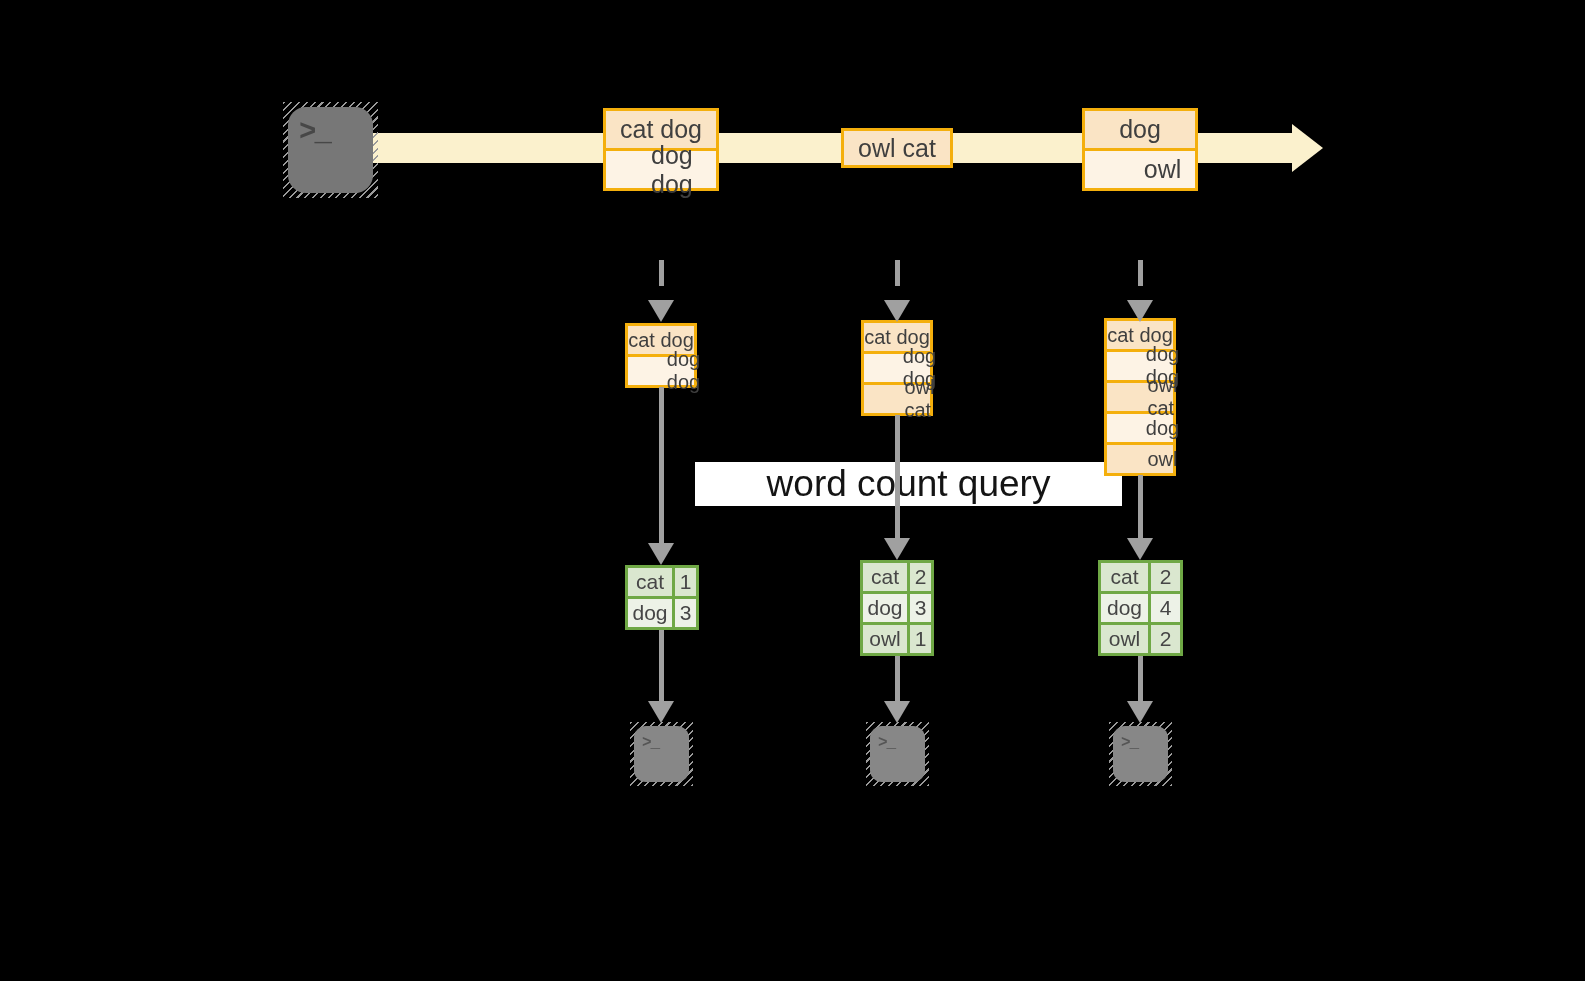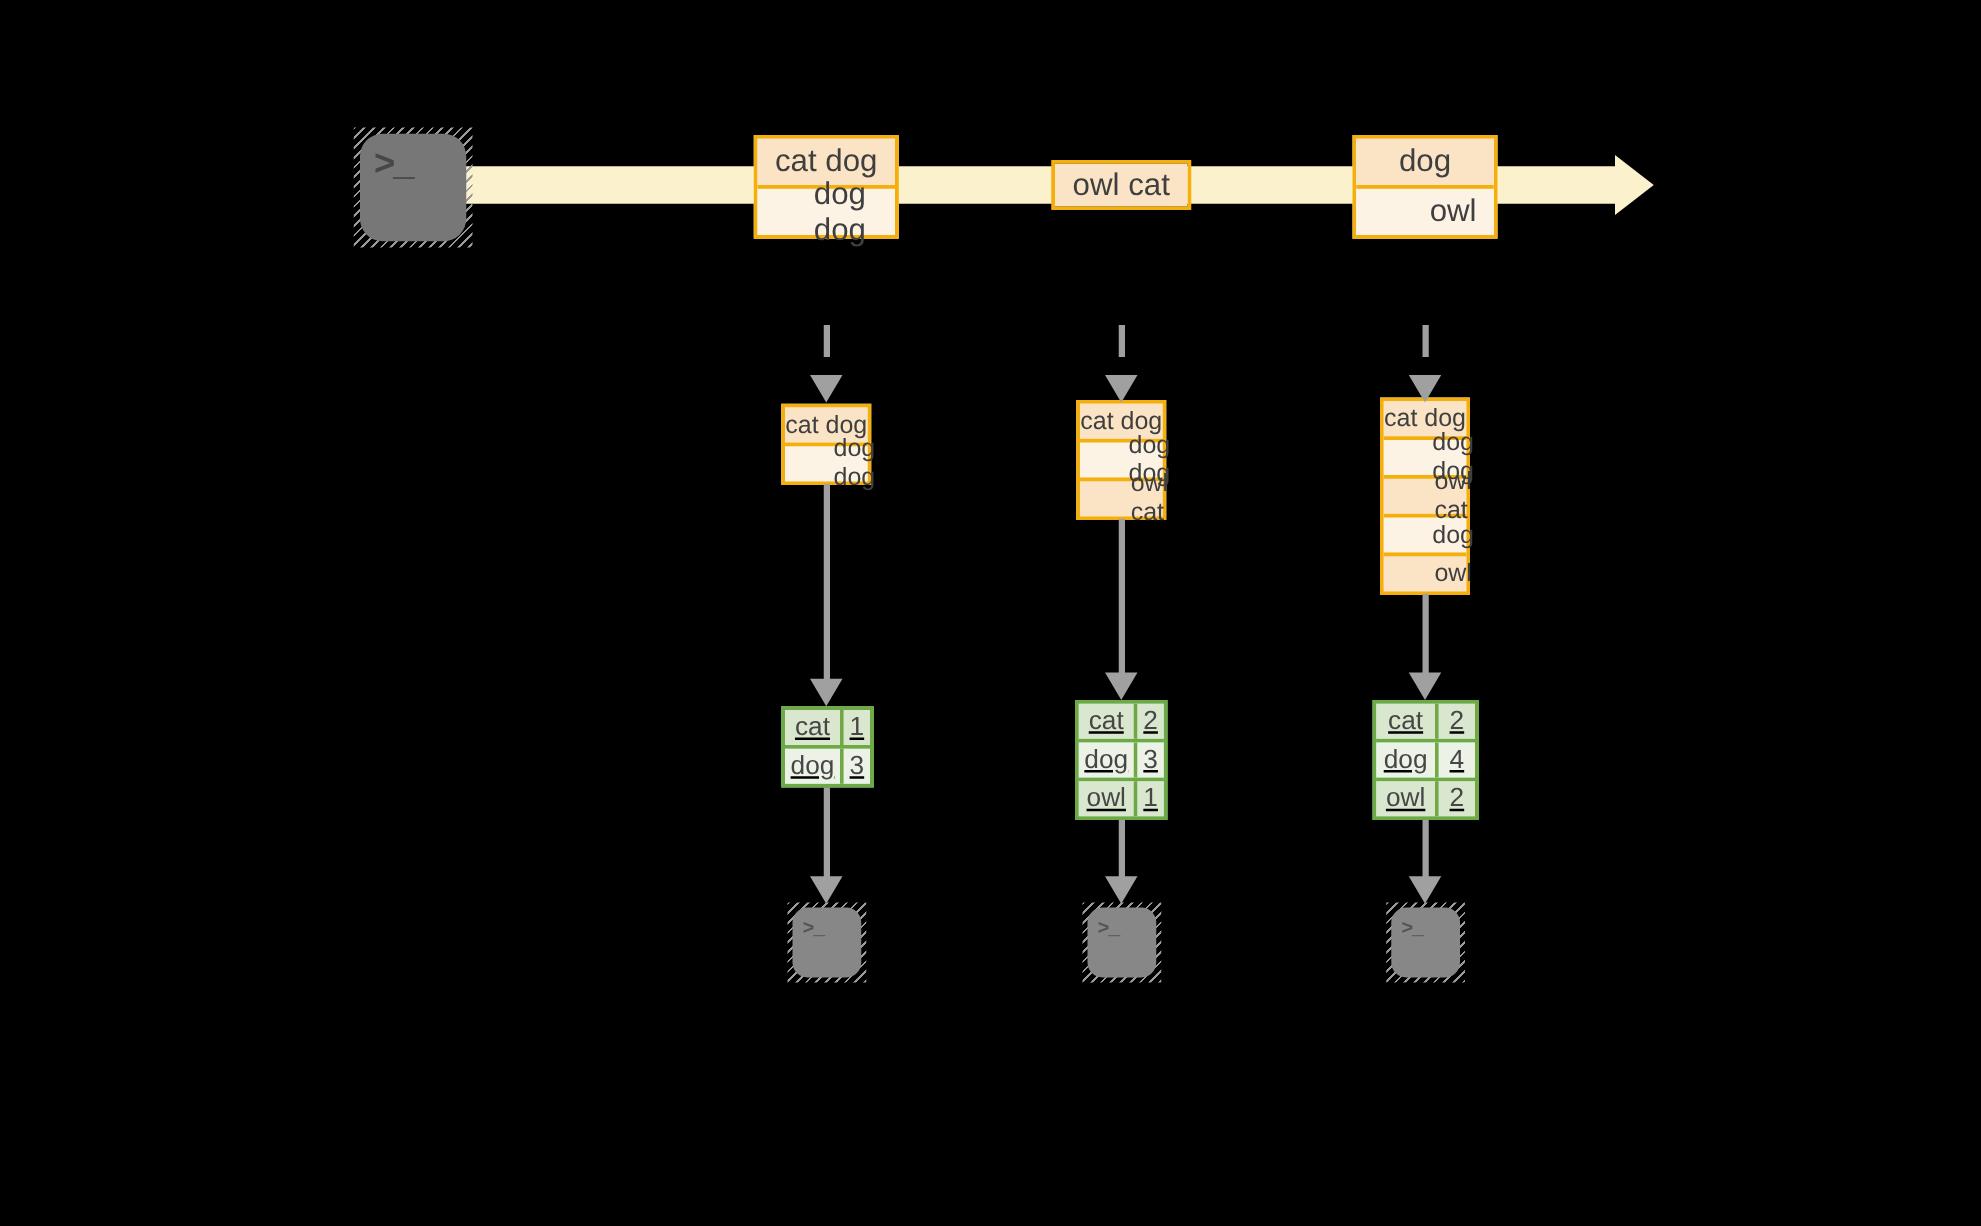--- a/index.html
+++ b/index.html
@@ -22,21 +22,21 @@
   
   .vdash{position:absolute;width:5px;z-index:3;
     background:repeating-linear-gradient(to bottom,#A0A0A0 0 26px,transparent 26px 40px);}
   .vline{position:absolute;width:5px;background:#A0A0A0;z-index:3;}
   .ahead{position:absolute;width:0;height:0;z-index:3;
     border-left:13px solid transparent;border-right:13px solid transparent;border-top:22px solid #A0A0A0;}
   
   .query-band{position:absolute;left:695px;top:462px;width:427px;height:44px;background:#FFFFFF;z-index:1;
     display:flex;align-items:center;justify-content:center;font-size:37px;color:#141414;}
   
-  .count-table{position:absolute;border:3px solid #6FA845;box-sizing:border-box;z-index:2;background:#86efac;text-decoration:underline;}
+  .count-table{position:absolute;border:3px solid #6FA845;box-sizing:border-box;z-index:2;background:#c2410c;}
   .ct-row{display:flex;height:28px;}
   .ct-row + .ct-row{border-top:3px solid #6FA845;}
   .ct-cell{display:flex;align-items:center;justify-content:center;font-size:21px;color:#464646;background:#EDF2E7;}
   .ct-row:nth-child(odd) .ct-cell{background:#DAE7CF;}
   .ct-word{width:44px;flex:none;border-right:3px solid #6FA845;}
   .ct-word-wide{width:47px;}
   .ct-num{flex:1;}
   
   .term{position:absolute;z-index:2;
     background:repeating-linear-gradient(135deg,#9A9A9A 0 1.5px,transparent 1.5px 5.5px);}
@@ -93,20 +93,21 @@
     <div class="rec-row">owl cat</div>
   </div>
   <div class="rec-box acc-box" style="left:1104px;top:318px;width:72px;">
     <div class="rec-row">cat dog</div>
     <div class="rec-row">dog dog</div>
     <div class="rec-row">owl cat</div>
     <div class="rec-row">dog</div>
     <div class="rec-row">owl</div>
   </div>
 
+  <div class="query-band">word count query</div>
 
   <div class="vline" style="left:659px;top:387px;height:157px;"></div>
   <div class="ahead" style="left:648px;top:543px;"></div>
   <div class="vline" style="left:895px;top:415px;height:126px;"></div>
   <div class="ahead" style="left:884px;top:538px;"></div>
   <div class="vline" style="left:1138px;top:475px;height:64px;"></div>
   <div class="ahead" style="left:1127px;top:538px;"></div>
 
   <div class="count-table" style="left:625px;top:565px;width:74px;">
     <div class="ct-row">

